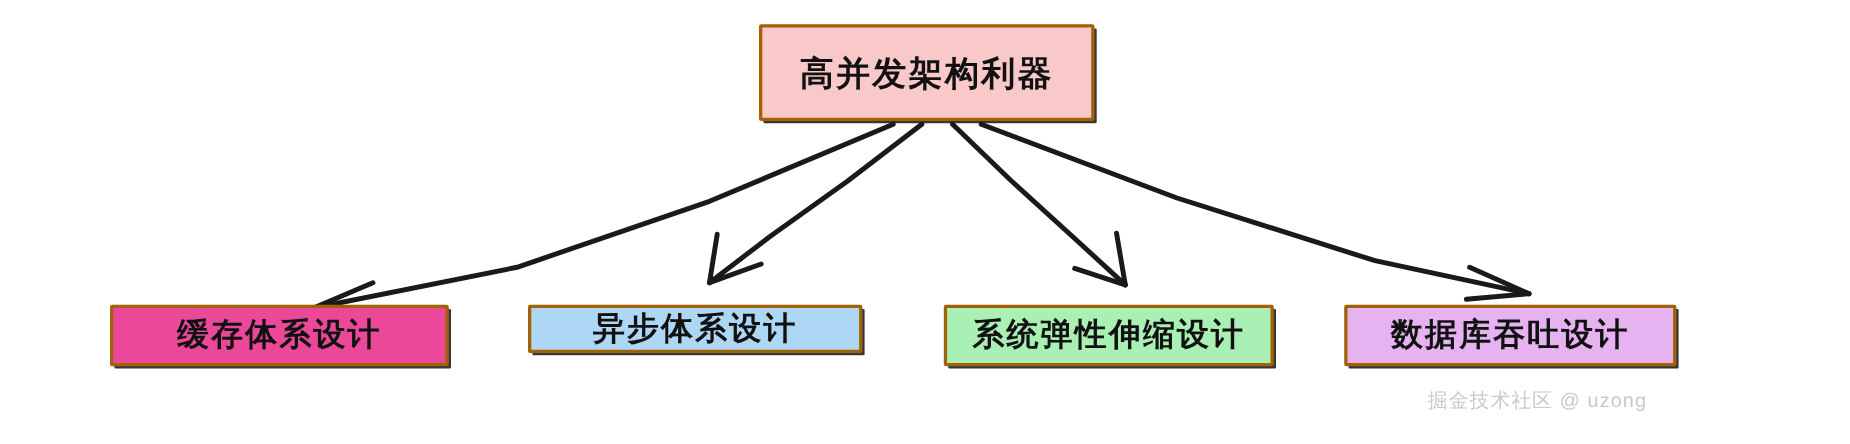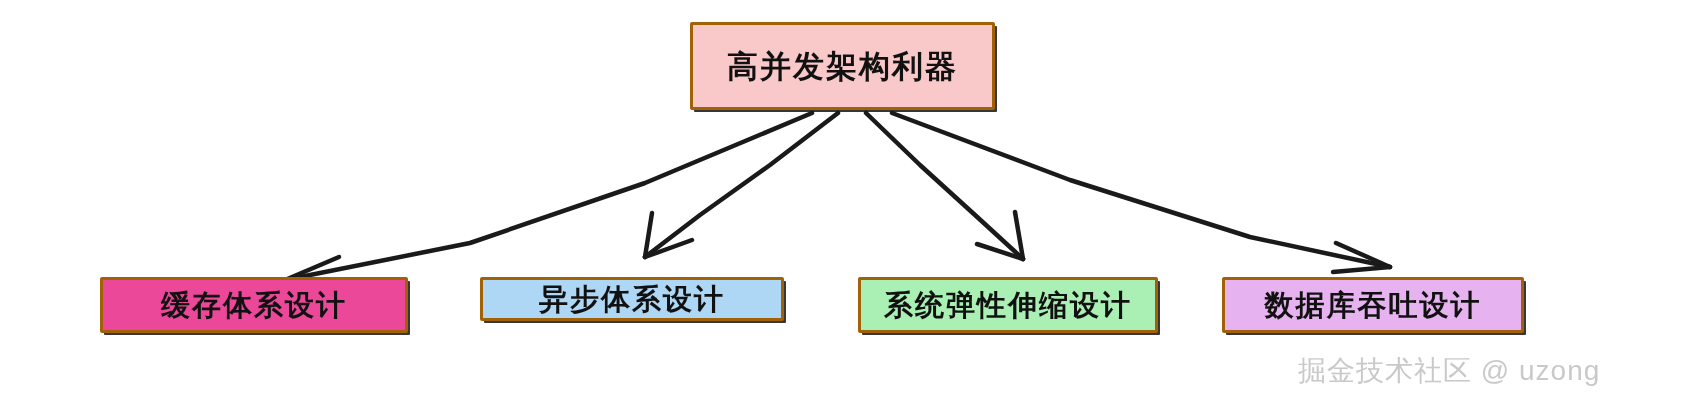--- a/index.html
+++ b/index.html
@@ -76,21 +76,21 @@
   }
   #node-cache .node-label,
   #node-async .node-label,
   #node-db .node-label,
   #node-elastic .node-label { font-size: 29px; }
   #watermark {
     position: absolute;
     left: 1298px;
     top: 352px;
     font-family: "Liberation Sans", sans-serif;
-    font-size: 28px;
+    font-size: 18px;
     color: #c9c9c9;
     white-space: nowrap;
     letter-spacing: 1px;
   }
 </style>
 </head>
 <body>
 
 <div id="canvas">
 

